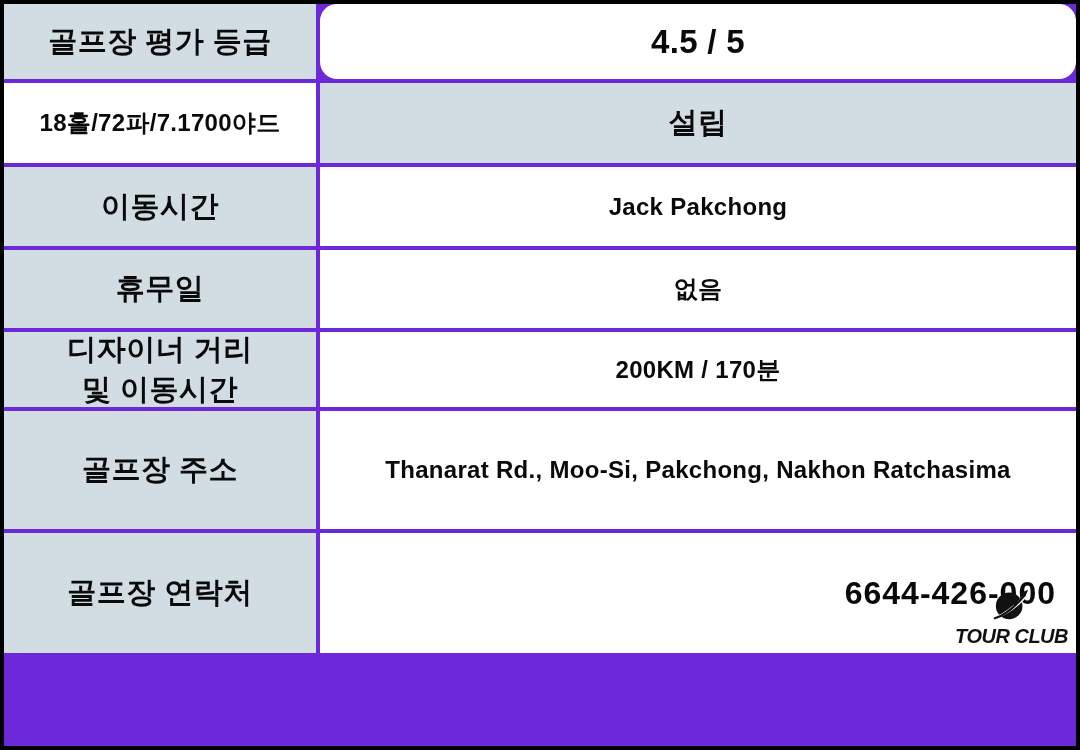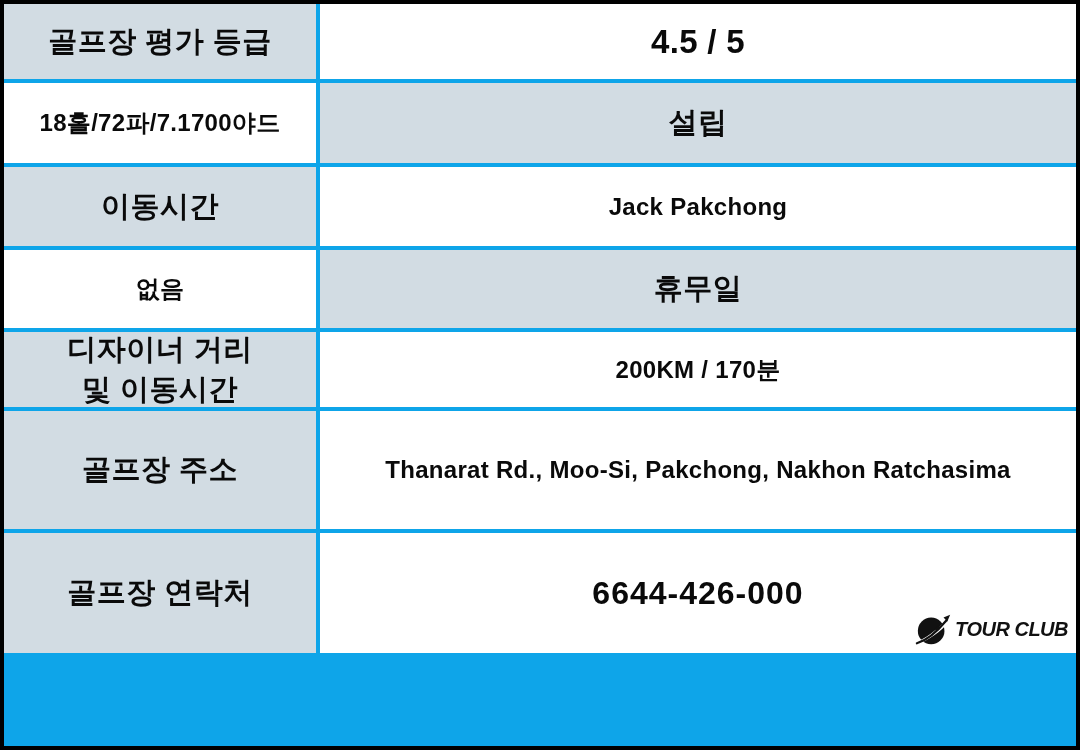--- a/index.html
+++ b/index.html
@@ -7,21 +7,21 @@
     padding: 0;
     background: #ffffff;
     font-family: "Liberation Sans", sans-serif;
   }
   .table-wrap {
     position: relative;
     width: 1080px;
     height: 750px;
     box-sizing: border-box;
     border: 4px solid #000000;
-    background: #0ea5e9;
+    background: #6d28d9;
     display: grid;
     grid-template-columns: 312px 1fr;
     grid-template-rows: 75px 80px 79px 78px 75px 118px 120px 1fr;
     grid-gap: 4px;
   }
   .cell {
     display: flex;
     align-items: center;
     justify-content: center;
     text-align: center;
@@ -37,31 +37,32 @@
     flex-direction: column;
     padding: 0 12px;
   }
   .value-cell {
     background: #ffffff;
     font-size: 24px;
     letter-spacing: 0.3px;
     position: relative;
     padding: 0 20px;
   }
-  .value-rating   { font-size: 33px; }
-  .value-phone    { font-size: 32px; letter-spacing: 1px; }
+  .value-rating   { font-size: 33px; border-radius: 17px; }
+  .value-phone    { font-size: 32px; letter-spacing: 1px; justify-content: flex-end; }
   .addr-inner     { max-width: 660px; }
 
   .logo {
     position: absolute;
     right: 8px;
     bottom: 5px;
     display: flex;
     align-items: center;
     gap: 2px;
+    flex-direction: column;
   }
   .logo-icon svg { display: block; }
   .logo-text {
     font-size: 20px;
     font-weight: bold;
     font-style: italic;
     letter-spacing: -0.5px;
     color: #111111;
     white-space: nowrap;
   }
@@ -86,25 +87,25 @@
     <span>설립</span>
   </div>
 
   <div class="cell label-cell">
     <span>이동시간</span>
   </div>
   <div class="cell value-cell">
     <span>Jack Pakchong</span>
   </div>
 
+  <div class="cell label-cell">
+    <span>휴무일</span>
+  </div>
   <div class="cell value-cell">
     <span>없음</span>
-  </div>
-  <div class="cell label-cell">
-    <span>휴무일</span>
   </div>
 
   <div class="cell label-cell">
     <span>디자이너 거리</span>
     <span>및 이동시간</span>
   </div>
   <div class="cell value-cell">
     <span>200KM / 170분</span>
   </div>
 

